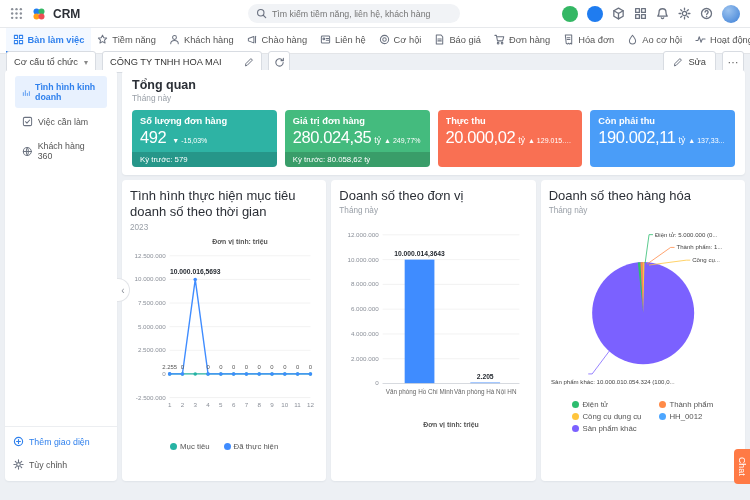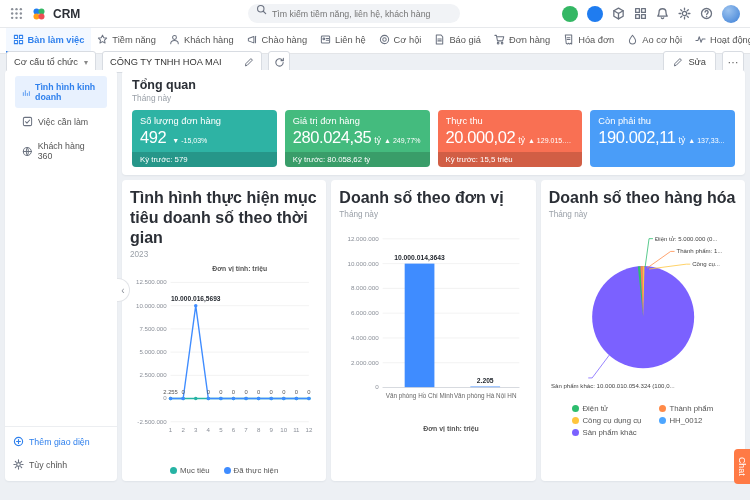--- a/index.html
+++ b/index.html
@@ -7,21 +7,21 @@
 svg{display:block}
 .ic{fill:none;stroke:#6b7280;stroke-width:1.2;stroke-linecap:round;stroke-linejoin:round}
 .tic{fill:none;stroke:#6b7280;stroke-width:1.1;stroke-linecap:round;stroke-linejoin:round}
 .tab.active .tic{stroke:#2f80ed}
 .side-item.active .tic{stroke:#2f80ed}
 
 
 .topbar{height:28px;background:#fff;display:flex;align-items:center;padding:0 10px;gap:8px;border-bottom:1px solid #e7e9ec;position:relative}
 .logo-mark{display:flex;align-items:center;gap:6px}
 .app-name{font-size:12px;font-weight:bold;color:#2b2f36}
-.search{position:absolute;left:248px;width:212px;height:19px;background:#f1f3f6;border-radius:10px;display:flex;gap:5px;padding:0 8px}
+.search{position:absolute;left:248px;width:212px;height:19px;background:#f1f3f6;border-radius:10px;display:flex;align-items:center;gap:5px;padding:0 8px}
 .search input{border:0;background:transparent;outline:none;font-size:8.8px;color:#555;width:100%;font-family:"Liberation Sans",sans-serif}
 .tb-right{margin-left:auto;display:flex;align-items:center;gap:9px}
 .badge{width:16px;height:16px;border-radius:50%}
 .avatar{width:18px;height:18px;border-radius:50%;background:radial-gradient(circle at 35% 30%,#9cc3ef,#3c7fd6)}
 
 
 .tabbar{height:26px;background:#fff;display:flex;align-items:stretch;padding:0 6px;border-bottom:1px solid #e3e5e8}
 .tab{display:flex;align-items:center;gap:4px;padding:0 6.5px;font-size:9.3px;color:#555;white-space:nowrap;border-bottom:2px solid transparent;cursor:pointer}
 .tab.active{color:#2f80ed;font-weight:bold;background:#f3f8ff;border-bottom-color:#2f80ed}
 
@@ -48,31 +48,31 @@
 .side-link.customize{color:#555}
 
 
 .main{flex:1;display:flex;flex-direction:column;gap:5px;min-width:0}
 .overview{padding:8px 10px}
 .ov-title{font-size:12.5px;font-weight:bold;color:#2b2f36}
 .ov-sub{font-size:8.3px;color:#9aa0a8;margin:1px 0 7px}
 .kpis{display:flex;gap:8px}
 .kpi{flex:1;border-radius:4px;color:#fff;overflow:hidden;min-width:0}
 .kpi-body{padding:6px 8px 5px}
-.kpi-title{font-size:9.3px;font-weight:normal;white-space:nowrap;overflow:hidden}
+.kpi-title{font-size:9.3px;font-weight:bold;white-space:nowrap;overflow:hidden}
 .kpi-row{display:flex;align-items:baseline;gap:3px;margin-top:2px;white-space:nowrap}
 .kpi-value{font-size:16.5px;font-weight:normal;letter-spacing:-.4px}
 .kpi-unit{font-size:8.6px}
 .kpi-delta{font-size:7px;overflow:hidden;text-overflow:ellipsis}
 .kpi-prev{background:rgba(0,0,0,.16);font-size:7.8px;padding:3px 8px;white-space:nowrap;overflow:hidden}
 
 
 .charts{flex:1;display:flex;gap:5px;min-height:0}
 .chart-card{flex:1;display:flex;flex-direction:column;padding:8px 8px 6px;min-width:0}
-.ch-title{font-size:16px;font-weight:bold;color:#2b2f36;line-height:1.25}
+.ch-title{font-size:13px;font-weight:normal;color:#2b2f36;line-height:1.25}
 .ch-sub{font-size:8.2px;color:#9aa0a8;margin:2px 0 2px}
 .chart{width:100%;height:auto}
 .tk{font-size:6.3px;fill:#8a8f98}
 .pl{font-size:6px;fill:#555}
 .plb{font-size:6.8px;font-weight:bold;fill:#1f242b}
 .cat{font-size:6.4px;fill:#666}
 .note{font-size:7px;font-weight:bold;fill:#555}
 .co{font-size:6.2px;fill:#444}
 .legend{display:flex;justify-content:center;gap:14px;font-size:7.8px;color:#555;margin-top:15px}
 .legend-item{display:flex;align-items:center;gap:3px}
@@ -391,21 +391,20 @@
 
         <div class="kpi" style="background: rgb(249, 112, 83);">
           <div class="kpi-body">
             <div class="kpi-title">Thực thu</div>
             <div class="kpi-row">
               <span class="kpi-value">20.000,02</span>
               <span class="kpi-unit">tỷ</span>
               <span class="kpi-delta">▲ 129.015.696,24%</span>
             </div>
           </div>
-          <div class="kpi-prev">Kỳ trước: 15,5 triệu</div>
         </div>
 
         <div class="kpi" style="background: rgb(74, 157, 248);">
           <div class="kpi-body">
             <div class="kpi-title">Còn phải thu</div>
             <div class="kpi-row">
               <span class="kpi-value">190.002,11</span>
               <span class="kpi-unit">tỷ</span>
               <span class="kpi-delta">▲ 137,33...</span>
             </div>

